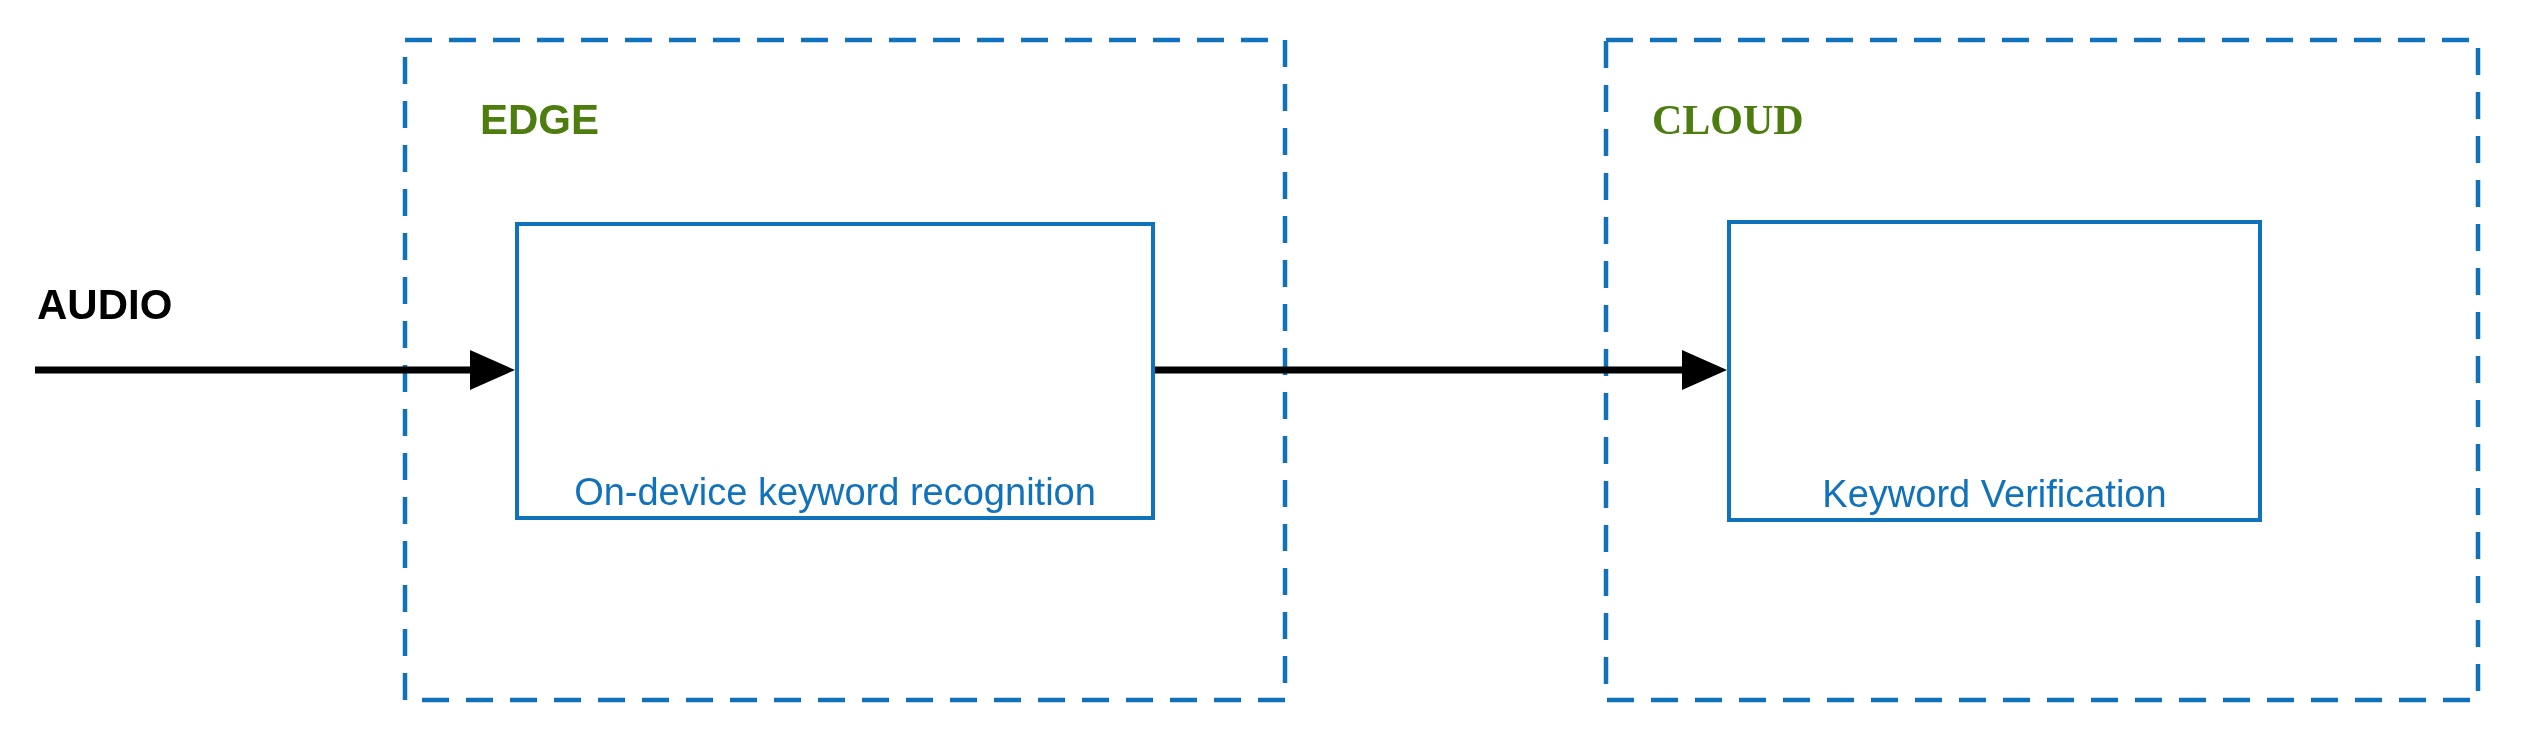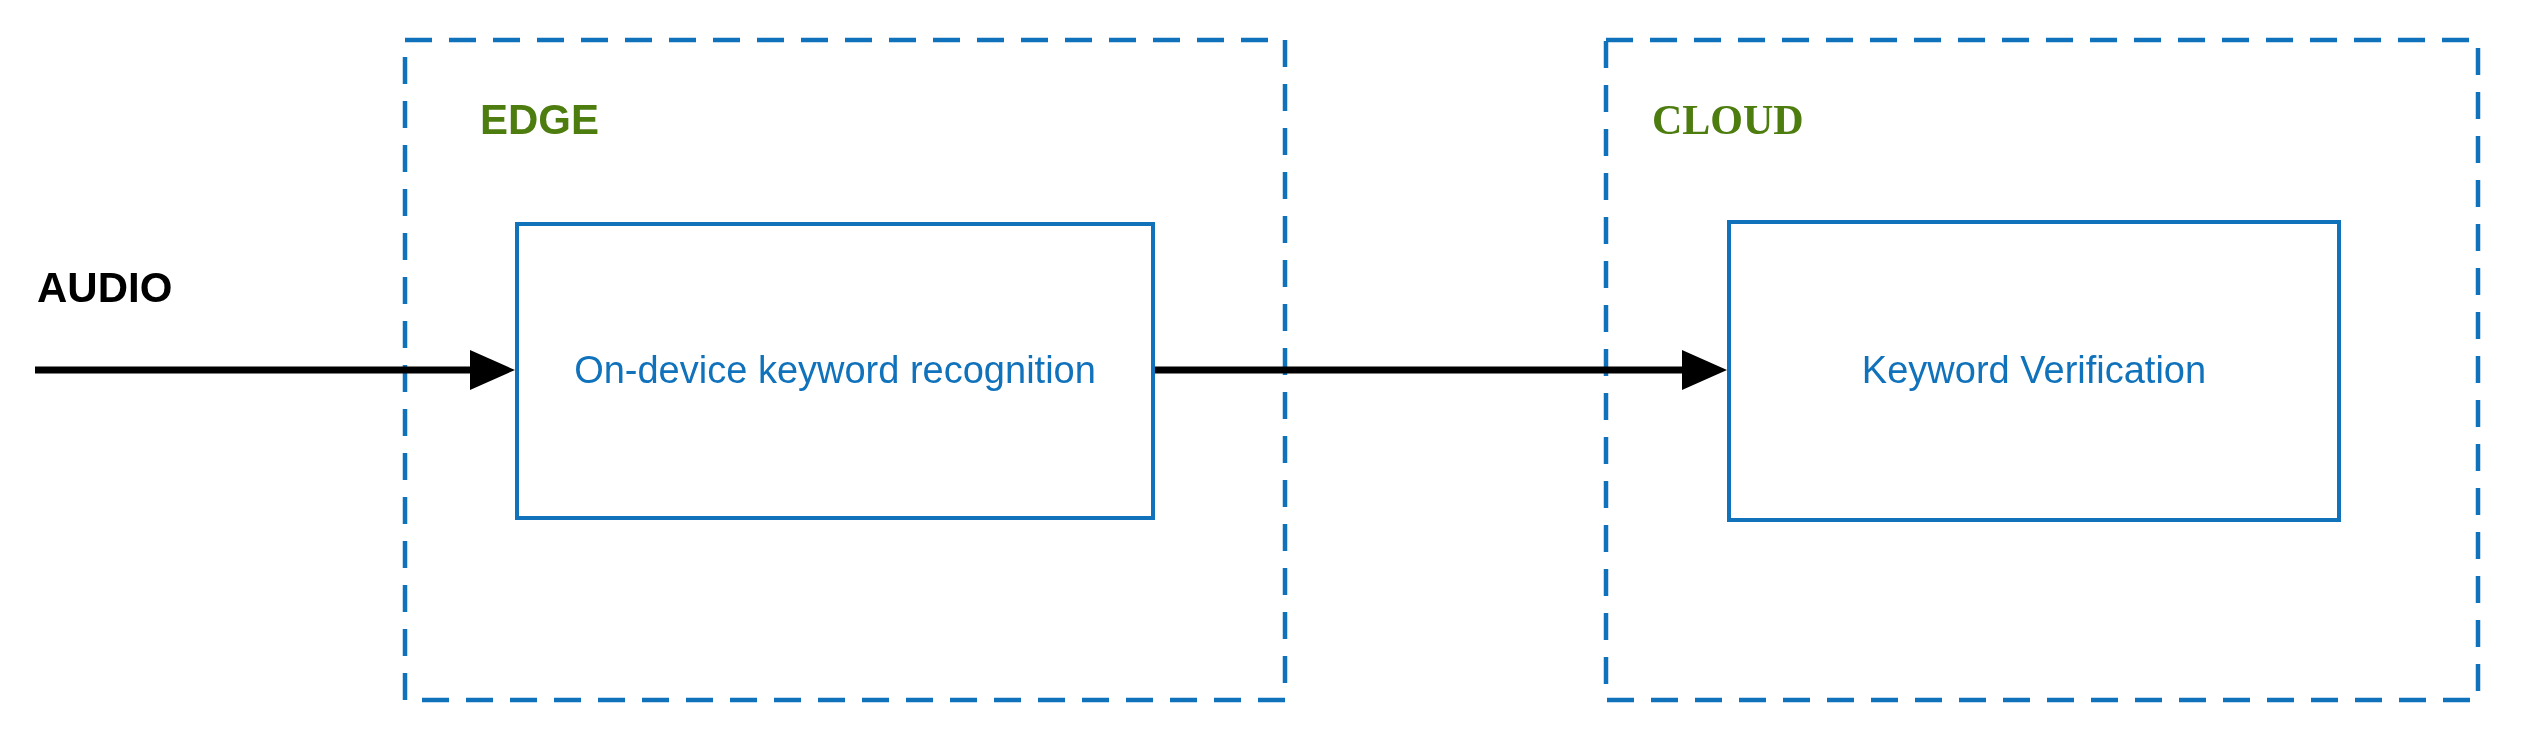--- a/index.html
+++ b/index.html
@@ -45,46 +45,46 @@
     font-weight: bold;
     font-size: 42px;
     line-height: 44px;
     color: #4d7c0f;
     letter-spacing: 0px;
     white-space: nowrap;
   }
   .input-label {
     position: absolute;
     left: 37px;
-    top: 266px;
+    top: 283px;
     font-weight: bold;
     font-size: 42px;
     line-height: 44px;
     color: #000000;
     white-space: nowrap;
   }
   .process-box {
     position: absolute;
     border: 4px solid var(--accent-blue);
     background: var(--bg);
     display: flex;
-    align-items: center;
+    align-items: flex-end;
     justify-content: center;
   }
   .process-box .box-label {
     color: var(--accent-blue);
     font-size: 38px;
     line-height: 1.2;
     white-space: nowrap;
     text-align: center;
   }
   #edge-label  { left: 480px; top: 98px; }
   #cloud-label { left: 1652px; top: 98px; font-family: Liberation Serif, serif; }
   #edge-process-box  { left: 515px;  top: 222px; width: 640px; height: 298px; }
-  #cloud-process-box { left: 1727px; top: 220px; width: 614px; height: 302px; }
+  #cloud-process-box { left: 1727px; top: 220px; width: 535px; height: 302px; }
 </style>
 </head>
 <body>
 
 <div class="canvas">
 
   <svg class="layer" viewBox="0 0 2524 740" xmlns="http://www.w3.org/2000/svg">
 
     <rect class="zone-border" x="405" y="40" width="880" height="660"></rect>
 

